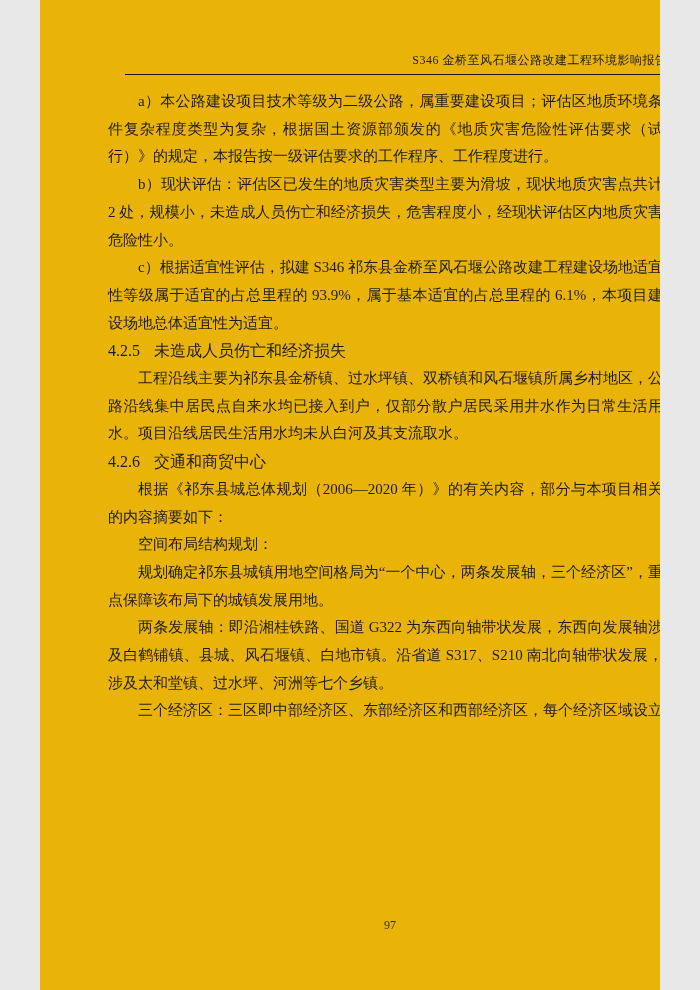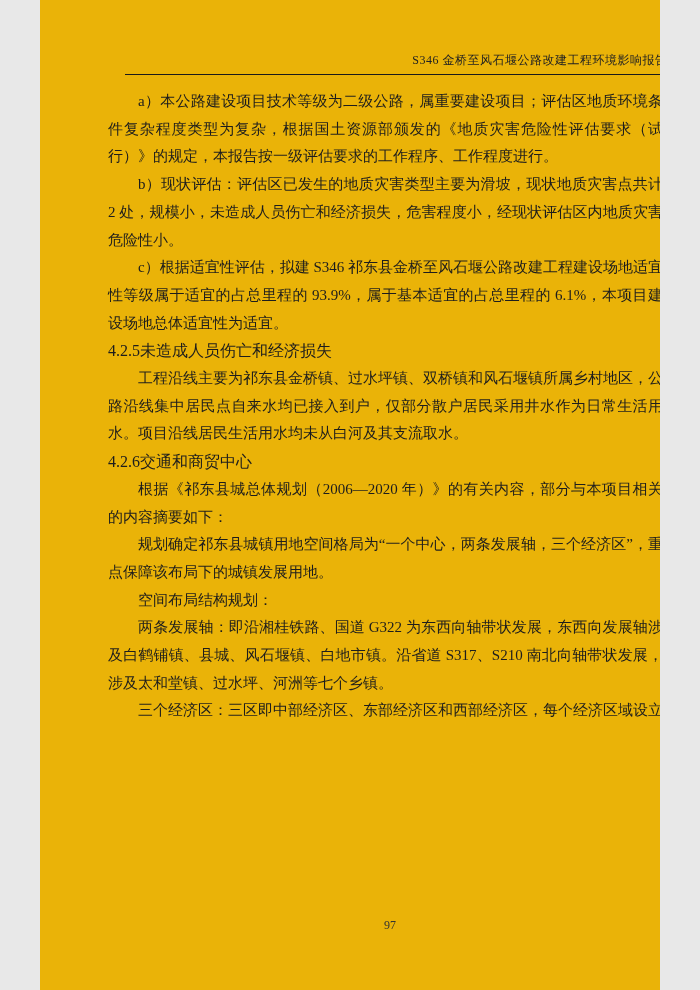--- a/index.html
+++ b/index.html
@@ -37,21 +37,21 @@
     text-align-last: left;
     overflow-wrap: break-word;
     color: #1d1d1d;
   }
   .para { text-indent: 2em; }
   .heading {
     font-size: 16px;
     text-indent: 0;
     white-space: nowrap;
   }
-  .heading .h-num { }
+  .heading .h-num { margin-right: 14px; }
   .footer {
     position: absolute;
     left: 0;
     width: 700px;
     top: 918px;
     text-align: center;
     font-size: 12px;
     color: #333;
   }
 </style>
@@ -73,23 +73,23 @@
     <p class="para">c）根据适宜性评估，拟建 S346 祁东县金桥至风石堰公路改建工程建设场地适宜性等级属于适宜的占总里程的 93.9%，属于基本适宜的占总里程的 6.1%，本项目建设场地总体适宜性为适宜。</p>
 
     <p class="heading"><span class="h-num">4.2.5</span><span>未造成人员伤亡和经济损失</span></p>
 
     <p class="para">工程沿线主要为祁东县金桥镇、过水坪镇、双桥镇和风石堰镇所属乡村地区，公路沿线集中居民点自来水均已接入到户，仅部分散户居民采用井水作为日常生活用水。项目沿线居民生活用水均未从白河及其支流取水。</p>
 
     <p class="heading"><span class="h-num">4.2.6</span><span>交通和商贸中心</span></p>
 
     <p class="para">根据《祁东县城总体规划（2006—2020 年）》的有关内容，部分与本项目相关的内容摘要如下：</p>
 
+    <p class="para">空间布局结构规划：</p>
+
     <p class="para">规划确定祁东县城镇用地空间格局为“一个中心，两条发展轴，三个经济区”，重点保障该布局下的城镇发展用地。</p>
-
-    <p class="para">空间布局结构规划：</p>
 
 
     <p class="para">两条发展轴：即沿湘桂铁路、国道 G322 为东西向轴带状发展，东西向发展轴涉及白鹤铺镇、县城、风石堰镇、白地市镇。沿省道 S317、S210 南北向轴带状发展，涉及太和堂镇、过水坪、河洲等七个乡镇。</p>
 
     <p class="para">三个经济区：三区即中部经济区、东部经济区和西部经济区，每个经济区域设立</p>
 
   </div>
 
   <div class="footer">
     <span>97</span>

